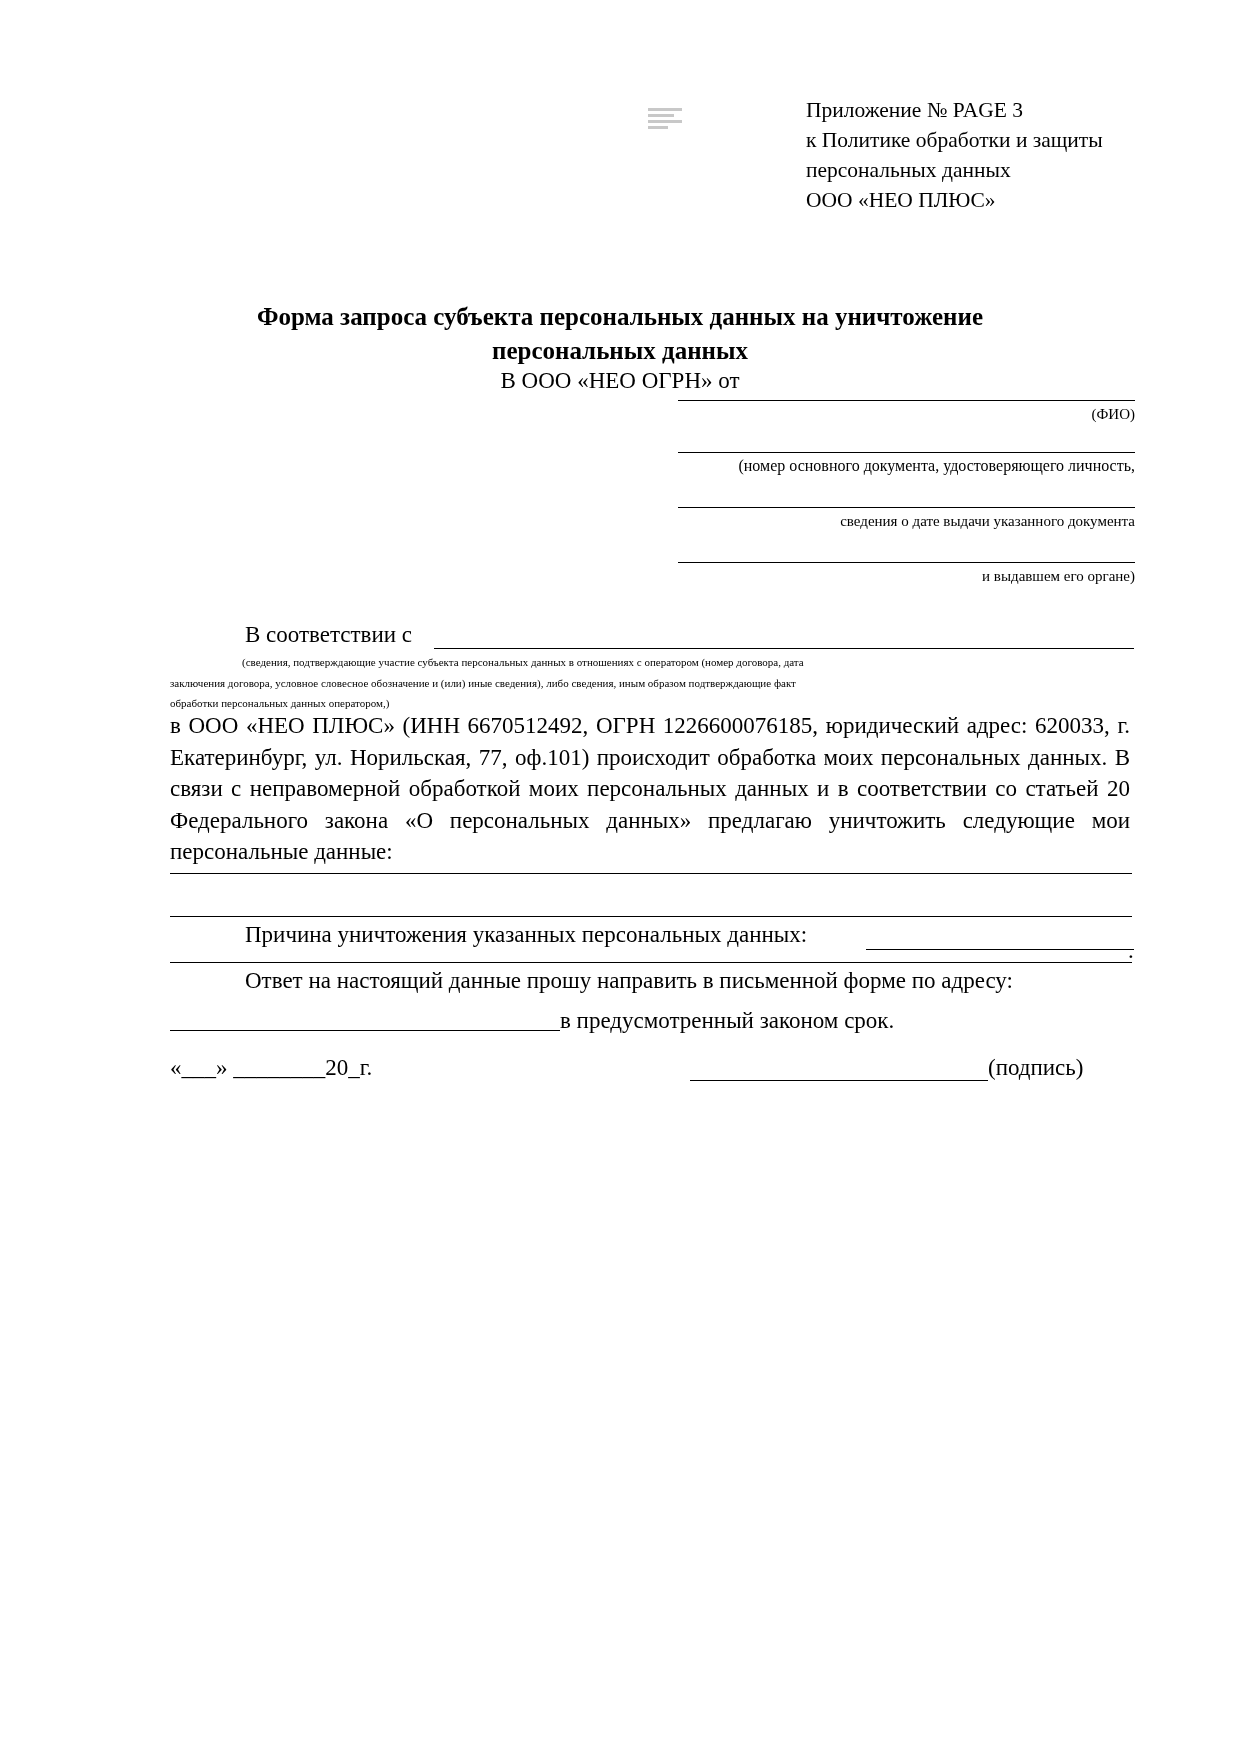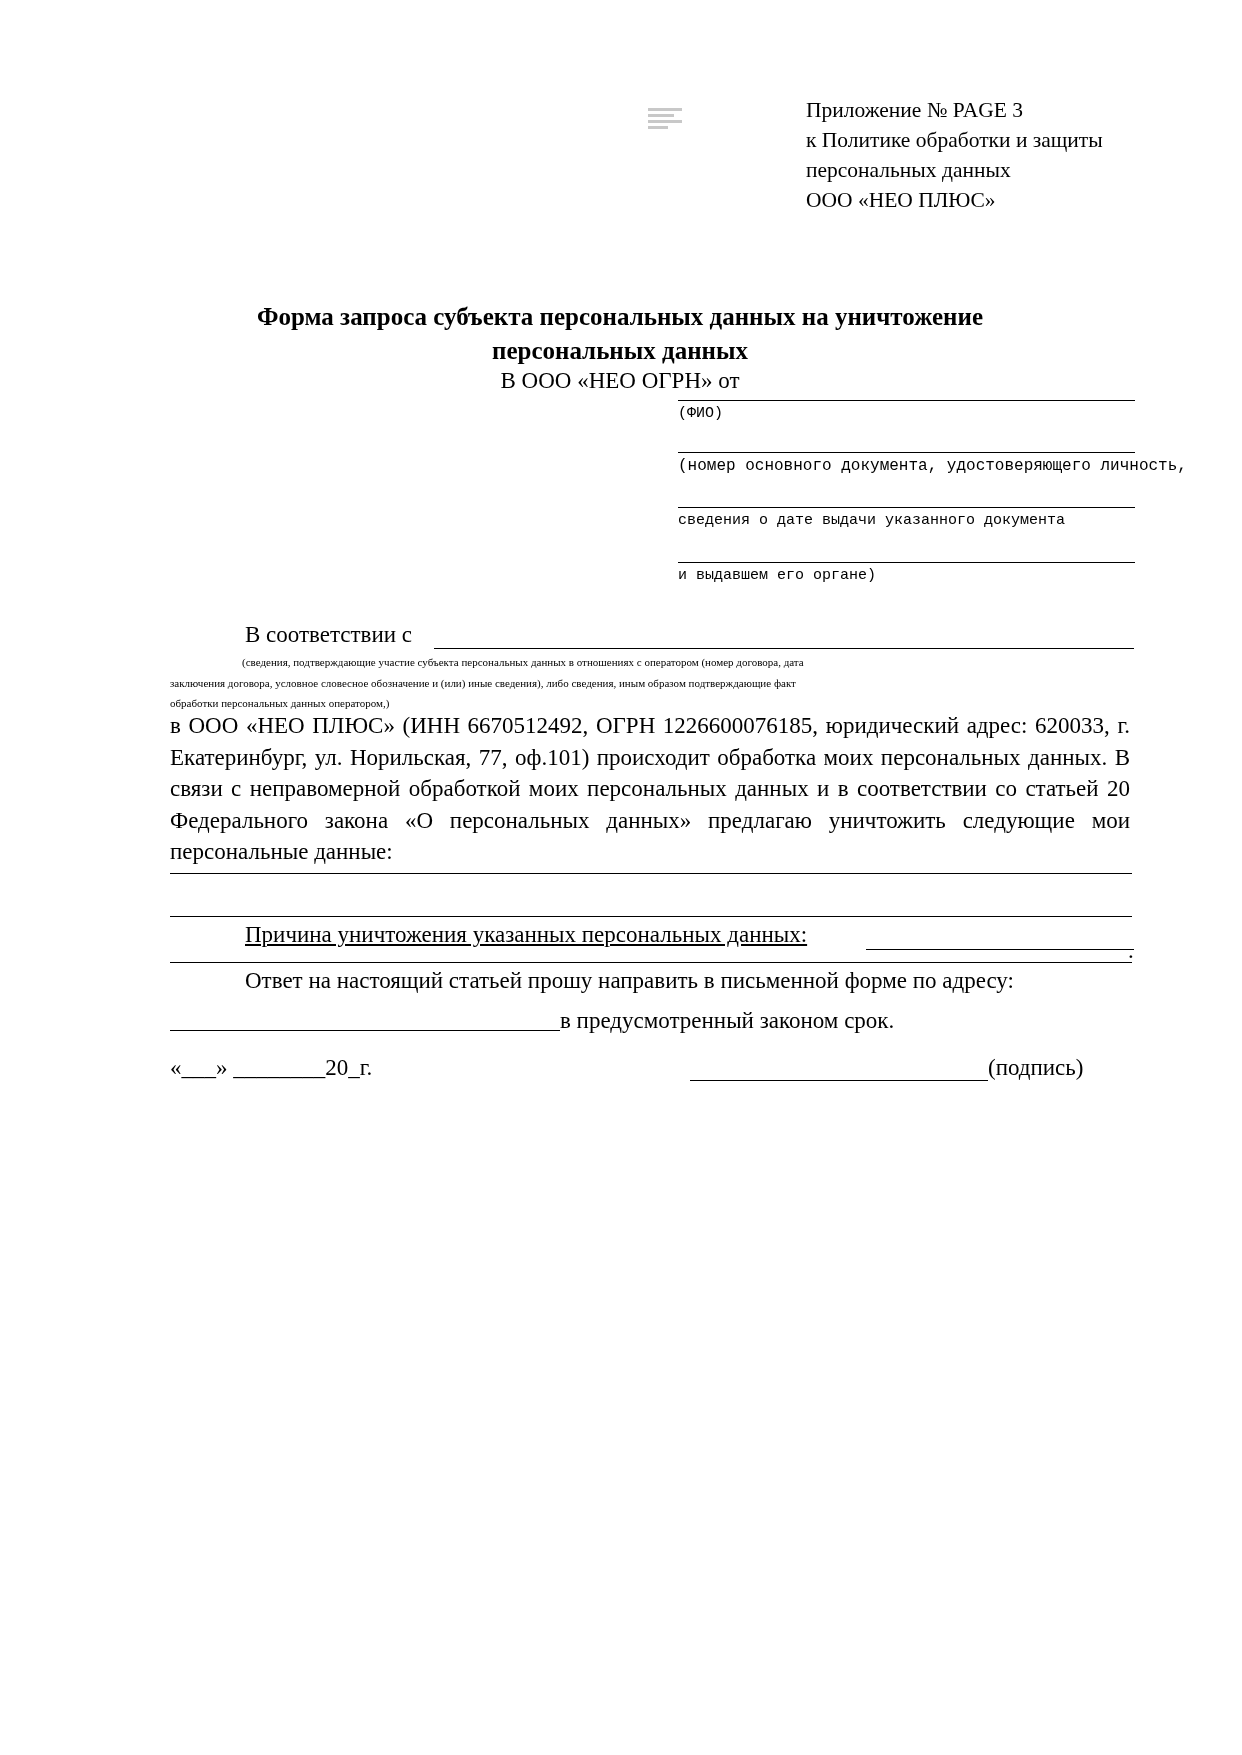--- a/index.html
+++ b/index.html
@@ -80,25 +80,24 @@
     position: absolute;
     left: 678px;
     width: 457px;
   }
   .field .rule {
     border-bottom: 1.6px solid #000;
     height: 0;
   }
   .field .caption {
     font-size: 15px;
-    text-align: left;
+    text-align: right;
     line-height: 20px;
     padding-top: 3px;
     white-space: nowrap;
-    font-family: Liberation Mono, monospace;
   }
   .field .caption.wide {
     font-size: 16px;
   }
 
   #field-fio       { top: 400px; }
   #field-docnum    { top: 452px; }
   #field-docdate   { top: 507px; }
   #field-docorgan  { top: 562px; }
 
@@ -148,21 +147,20 @@
   #rule-2 { top: 916px; }
   #rule-3 { top: 962px; }
   #rule-4 { top: 1030px; width: 390px; }
 
   .reason-line {
     position: absolute;
     left: 245px;
     top: 922px;
     font-size: 23px;
     white-space: nowrap;
-    text-decoration: underline;
   }
   .reason-rule {
     position: absolute;
     left: 866px;
     top: 949px;
     width: 268px;
     border-bottom: 1.6px solid #000;
   }
   .reason-dot {
     position: absolute;
@@ -262,21 +260,21 @@
 
   <div class="blank-rule" id="rule-1"></div>
   <div class="blank-rule" id="rule-2"></div>
 
   <div class="reason-line">Причина уничтожения указанных персональных данных:</div>
   <div class="reason-rule"></div>
 
   <div class="blank-rule" id="rule-3"></div>
   <div class="reason-dot">.</div>
 
-  <div class="answer-line">Ответ на настоящий статьей прошу направить в письменной форме по адресу:</div>
+  <div class="answer-line">Ответ на настоящий данные прошу направить в письменной форме по адресу:</div>
 
   <div class="blank-rule" id="rule-4"></div>
   <div class="term-line">в предусмотренный законом срок.</div>
 
   <div class="sign-row">
     <div class="date">«___» ________20_г.</div>
     <div class="sig">
       <span class="underline"></span><span>(подпись)</span>
     </div>
   </div>

